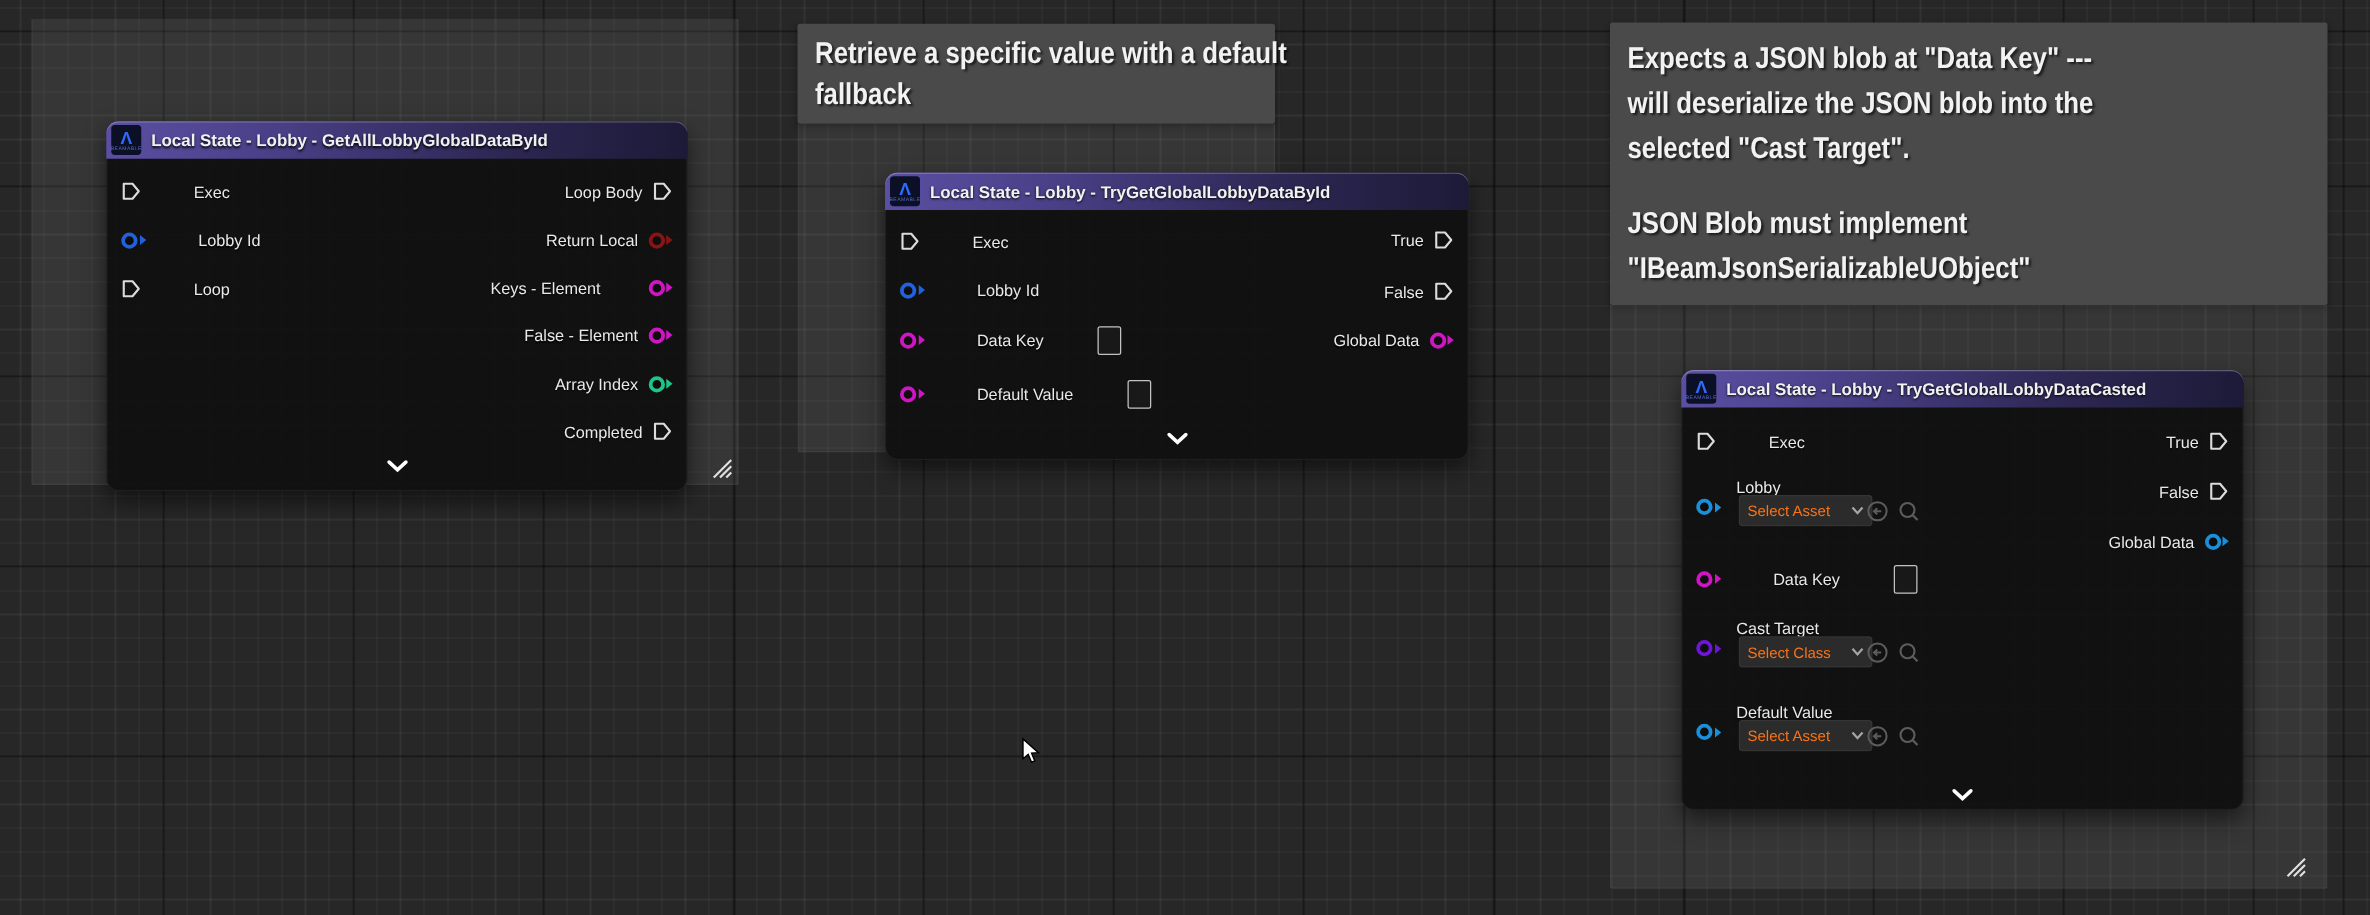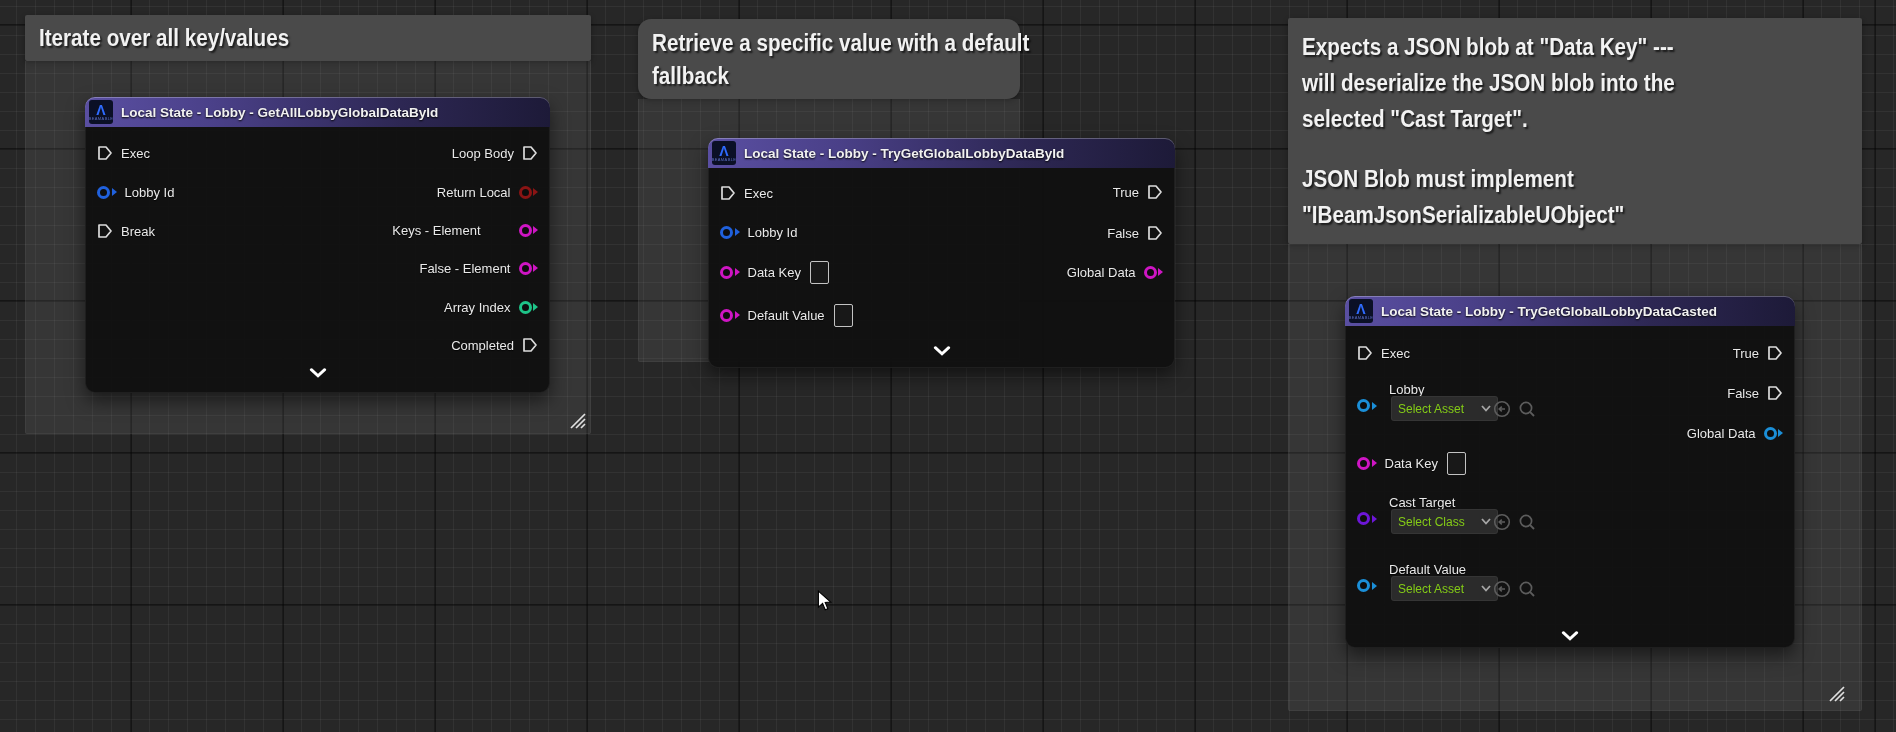--- a/index.html
+++ b/index.html
@@ -41,60 +41,57 @@
     display:flex;align-items:center;cursor:move;
   }
   .logo{
     width:24px;height:24px;margin:0 8px 0 4px;border-radius:3px;background:#0b1026;
     display:flex;flex-direction:column;align-items:center;justify-content:center;flex:0 0 auto;
   }
   .logo .glyph{color:#2e6bff;font-weight:bold;font-size:14px;line-height:13px;}
   .logo .cap{color:#5a6cc0;font-size:4px;letter-spacing:.4px;line-height:4px;}
   .ntitle{color:#f1f1f1;font-size:13.5px;font-weight:bold;text-shadow:0 1px 2px #000;white-space:nowrap;}
   .row{position:absolute;height:24px;display:flex;align-items:center;}
-  .row-l{left:12px;}
+  .row-l{left:12px;gap:34px;}
   .row-r{right:12px;justify-content:flex-end;}
   .lbl{color:#e9e9e9;font-size:13px;text-shadow:0 1px 1px rgba(0,0,0,.8);white-space:nowrap;}
   .row-l .lbl{margin-left:8px;}
   .row-r .lbl{margin-right:8px;}
   .plabel{position:absolute;color:#e9e9e9;font-size:13px;text-shadow:0 1px 1px rgba(0,0,0,.8);white-space:nowrap;}
   .execpin{width:16px;height:16px;flex:0 0 auto;}
   .dpin{display:flex;align-items:center;flex:0 0 auto;}
   .pc{width:7px;height:7px;border:3px solid #fff;border-radius:50%;background:#0d0d0d;}
   .pt{width:0;height:0;border-top:4px solid transparent;border-bottom:4px solid transparent;
       border-left:5px solid #fff;margin-left:1.5px;}
   .inputbox{width:17px;height:21px;border:1.5px solid #c3c3c3;border-radius:2px;
       background:rgba(255,255,255,.03);margin-left:9px;}
   .dd{
     position:absolute;height:25px;width:93px;background:#2b2b2b;border-radius:3px;
     display:flex;align-items:center;justify-content:space-between;padding:0 7px;
     box-shadow:inset 0 0 0 1px rgba(255,255,255,.05);cursor:pointer;
   }
-  .dd .ddlbl{color:#84cc16;font-size:12px;white-space:nowrap;}
+  .dd .ddlbl{color:#f97316;font-size:12px;white-space:nowrap;}
   .icongrp{position:absolute;display:flex;align-items:center;gap:7px;}
   .expander{position:absolute;left:50%;transform:translateX(-50%);width:18px;height:10px;cursor:pointer;}
   .pinabs{position:absolute;}
   .cursor{position:absolute;width:22px;height:22px;pointer-events:none;}
 </style>
 </head>
 <body>
 
 <div class="comment" style="left:25px;top:15px;width:566px;">
-  <div class="cbar" style="height:46px;">
-    <div class="cline">Iterate over all key/values</div>
-  </div>
   <div class="cbody" style="height:372px;">
     <svg class="grip" viewBox="0 0 20 20">
       <path d="M5 19 L19 5 M10 19 L19 10 M15 19 L19 15" stroke="#e0e0e0" stroke-width="1.7" fill="none"></path>
     </svg>
   </div>
 </div>
 
 <div class="comment" style="left:638px;top:19px;width:382px;">
-  <div class="cbar" style="height:80px;line-height:33px;border-radius:13px;">
+  <div class="cbar" style="height:80px;line-height:33px;">
     <div class="cline">Retrieve a specific value with a default</div>
     <div class="cline">fallback</div>
   </div>
   <div class="cbody" style="height:262px;"></div>
 </div>
 
 <div class="comment" style="left:1288px;top:18px;width:574px;">
   <div class="cbar" style="height:226px;line-height:36px;justify-content:center;">
     <div class="cline">Expects a JSON blob at "Data Key" ---</div>
     <div class="cline">will deserialize the JSON blob into the</div>
@@ -129,21 +126,21 @@
     <span class="dpin">
       <span class="pc" style="border-color: rgb(32, 97, 221);"></span>
       <span class="pt" style="border-left-color: rgb(32, 97, 221);"></span>
     </span>
     <span class="lbl">Lobby Id</span>
   </div>
   <div class="row row-l" style="top:122px;">
     <svg class="execpin" viewBox="0 0 16 16">
         <path d="M2 2 H9 L14 8 L9 14 H2 Z" fill="none" stroke="#dcdcdc" stroke-width="1.7" stroke-linejoin="round"></path>
       </svg>
-    <span class="lbl">Break</span>
+    <span class="lbl">Loop</span>
   </div>
 
   <div class="row row-r" style="top:44px;">
     <span class="lbl">Loop Body</span>
     <svg class="execpin" viewBox="0 0 16 16">
         <path d="M2 2 H9 L14 8 L9 14 H2 Z" fill="none" stroke="#dcdcdc" stroke-width="1.7" stroke-linejoin="round"></path>
       </svg>
   </div>
   <div class="row row-r" style="top:83px;">
     <span class="lbl">Return Local</span>

